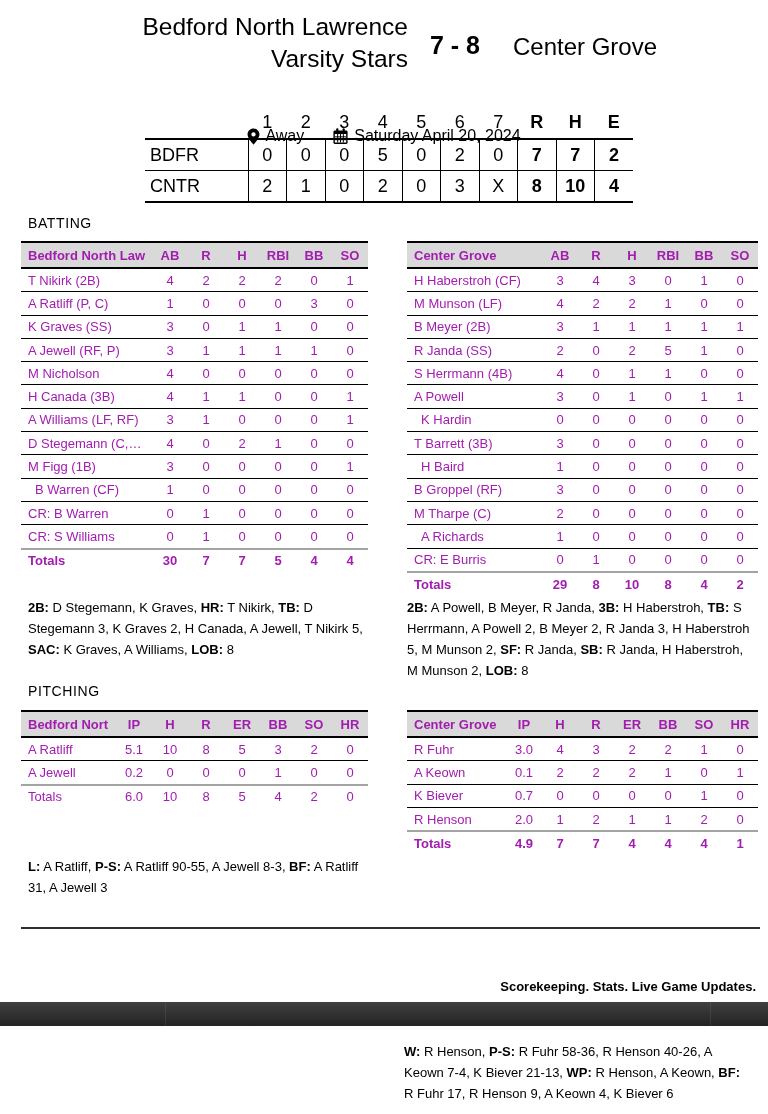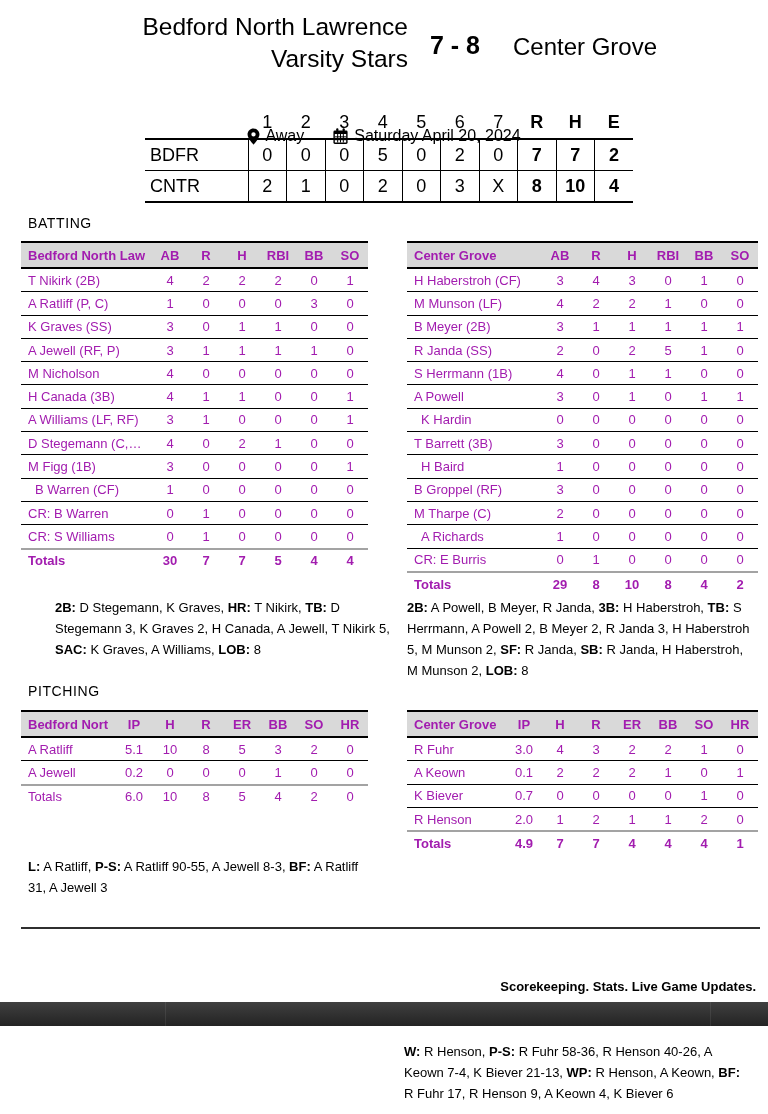--- a/index.html
+++ b/index.html
@@ -47,21 +47,21 @@
   .stat td.name.indent{padding-left:14px;}
   .stat tfoot td{border-top:2px solid #a3a3a3;border-bottom:none;}
   .stat tfoot tr.bold td{font-weight:bold;}
   .bt-left{top:241px;left:21px;width:347px;}
   .bt-right{top:241px;left:407px;width:351px;}
   .pt-left{top:710px;left:21px;width:347px;}
   .pt-right{top:710px;left:407px;width:351px;}
 
   
   .note{font-size:13px;line-height:21px;}
-  .note-bt-left{top:597px;left:28px;width:338px;margin-left:27px;}
+  .note-bt-left{top:597px;left:28px;width:338px;}
   .note-bt-right{top:597px;left:407px;width:349px;}
   .note-pt-left{top:856px;left:28px;width:340px;}
   .note-bottom{top:1041px;left:404px;width:344px;}
 
   
   .divider{top:927px;left:21px;width:739px;height:2px;background:#2f2f2f;}
   .tagline{top:979px;right:12px;width:420px;text-align:right;font-size:13px;font-weight:bold;}
   .footer-bar{top:1002px;left:0;width:768px;height:24px;background:linear-gradient(#404040,#232323);}
   .footer-bar .seam{position:absolute;top:0;bottom:0;width:1px;background:rgba(255,255,255,.08);}
 </style>
@@ -359,21 +359,21 @@
         <tr>
           <td class="name">R Janda (SS)</td>
           <td>2</td>
           <td>0</td>
           <td>2</td>
           <td>5</td>
           <td>1</td>
           <td>0</td>
         </tr>
         <tr>
-          <td class="name">S Herrmann (1B)</td>
+          <td class="name">S Herrmann (4B)</td>
           <td>4</td>
           <td>0</td>
           <td>1</td>
           <td>1</td>
           <td>0</td>
           <td>0</td>
         </tr>
         <tr>
           <td class="name">A Powell</td>
           <td>3</td>

